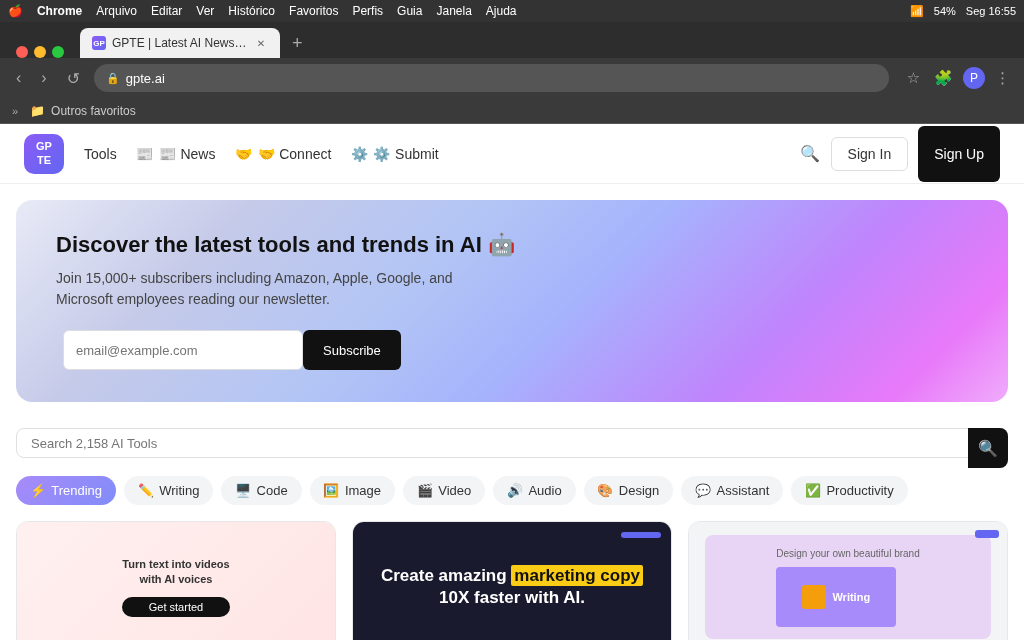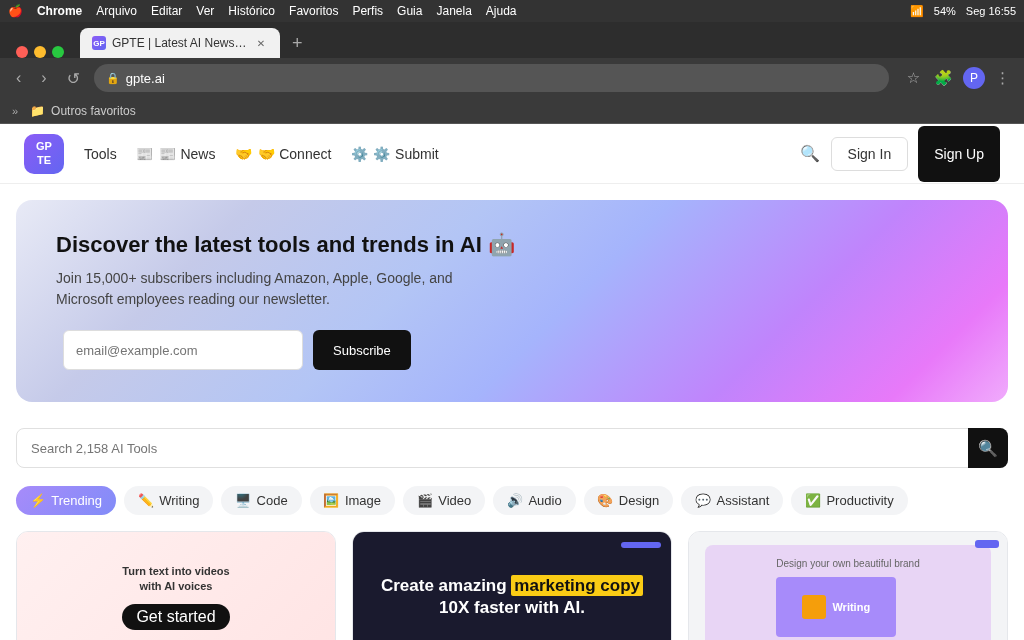--- a/index.html
+++ b/index.html
@@ -152,21 +152,21 @@
     .hero-banner {
       background: linear-gradient(135deg, #e8eaf6 0%, #c5cae9 20%, #b3c5f5 40%, #a5b4fc 55%, #c084fc 75%, #e879f9 90%, #f0abfc 100%);
       margin: 16px;
       border-radius: 16px;
       padding: 32px 40px;
       position: relative;
       overflow: hidden;
     }
     .hero-title { font-size: 22px; font-weight: 700; color: #111; margin-bottom: 10px; }
     .hero-subtitle { font-size: 14px; color: #444; max-width: 420px; line-height: 1.5; margin-bottom: 20px; }
-    .hero-form { display: flex; gap: 10px; align-items: center; padding-left: 7px; }
+    .hero-form { display: flex; align-items: center; padding-left: 7px; }
     .hero-input {
       width: 240px; height: 40px;
       border: 1px solid #ddd;
       border-radius: 6px;
       padding: 0 12px;
       font-size: 13px;
       background: white;
       color: #999;
     }
     .hero-btn {
@@ -184,21 +184,21 @@
     
     .search-section {
       display: flex;
       align-items: center;
       margin: 0 16px 0;
       padding: 10px 0;
       position: relative;
     }
     .search-input-main {
       width: 100%;
-      height: 40px;
+      height: 30px;
       border: 1px solid #e0e0e0;
       border-radius: 8px;
       padding: 0 44px 0 14px;
       font-size: 13px;
       color: #999;
       background: white;
     }
     .search-btn-main {
       position: absolute;
       right: 0;
@@ -423,21 +423,21 @@
   </div>
 
   <div class="tools-grid">
 
     <div class="tool-card">
       <div class="tool-thumb-fliki">
         <div>
           <div style="font-size:11px;font-weight:600;color:#333;text-align:center;line-height:1.4;">
             Turn text into videos<br>with AI voices
           </div>
-          <div style="margin-top:10px;background:#111;border-radius:20px;padding:4px 14px;font-size:16px;color:white;text-align:center;">Get started</div>
+          <div style="margin-top:10px;background:#111;border-radius:20px;padding:4px 14px;font-size:11px;color:white;text-align:center;">Get started</div>
         </div>
 
       </div>
 
     </div>
 
     <div class="tool-card">
       <div class="tool-thumb-jasper">
         <div style="padding: 16px; text-align:center;">
           <div style="font-size:17px;font-weight:700;color:white;line-height:1.3;">

